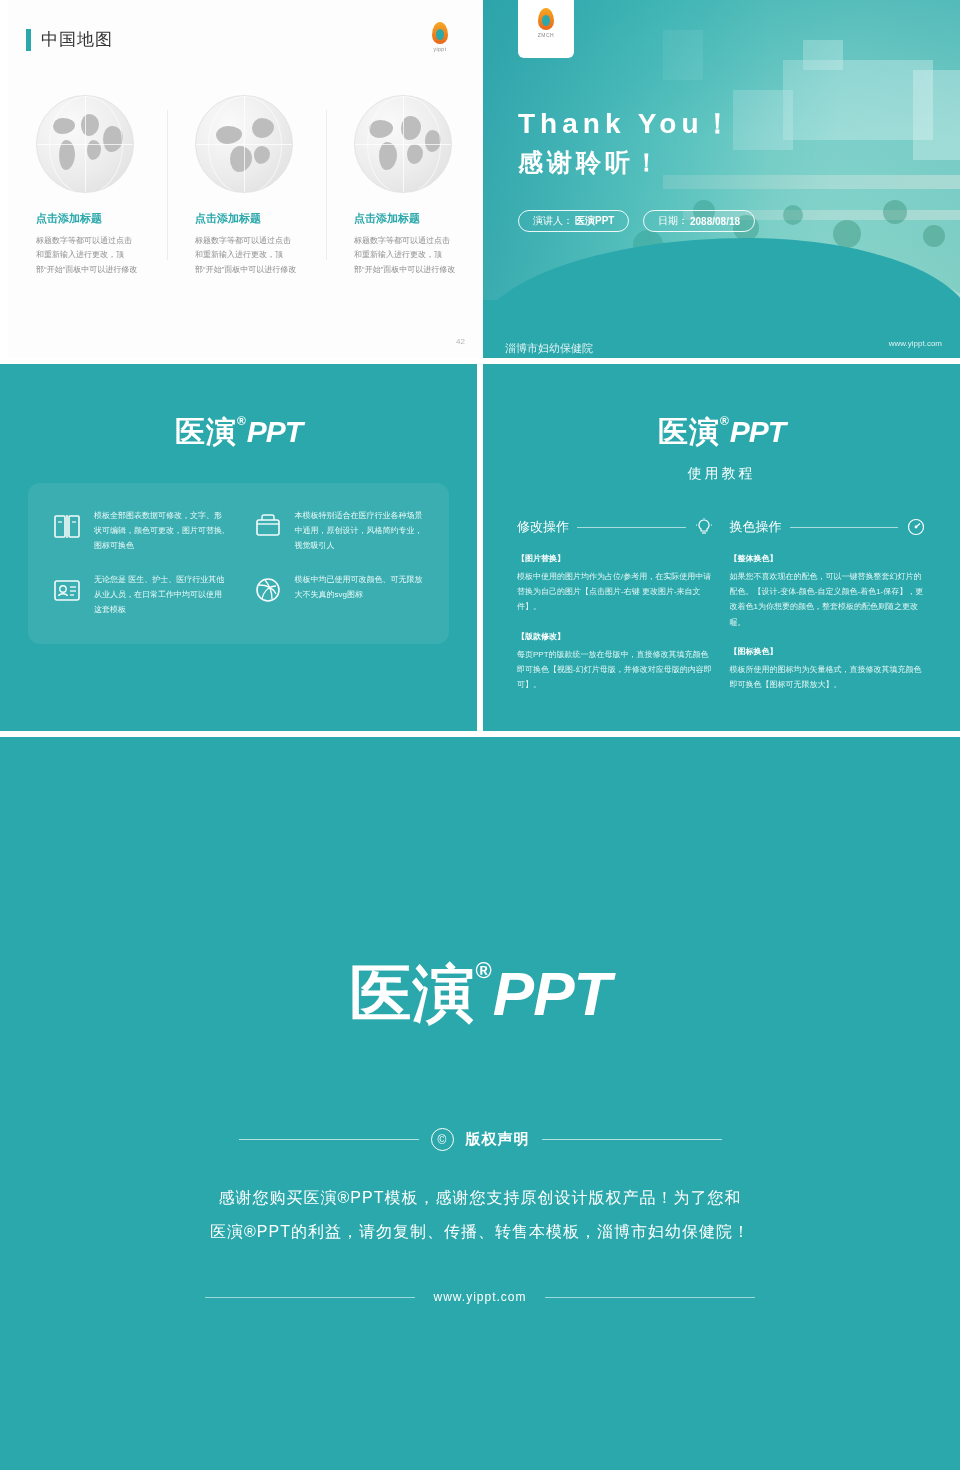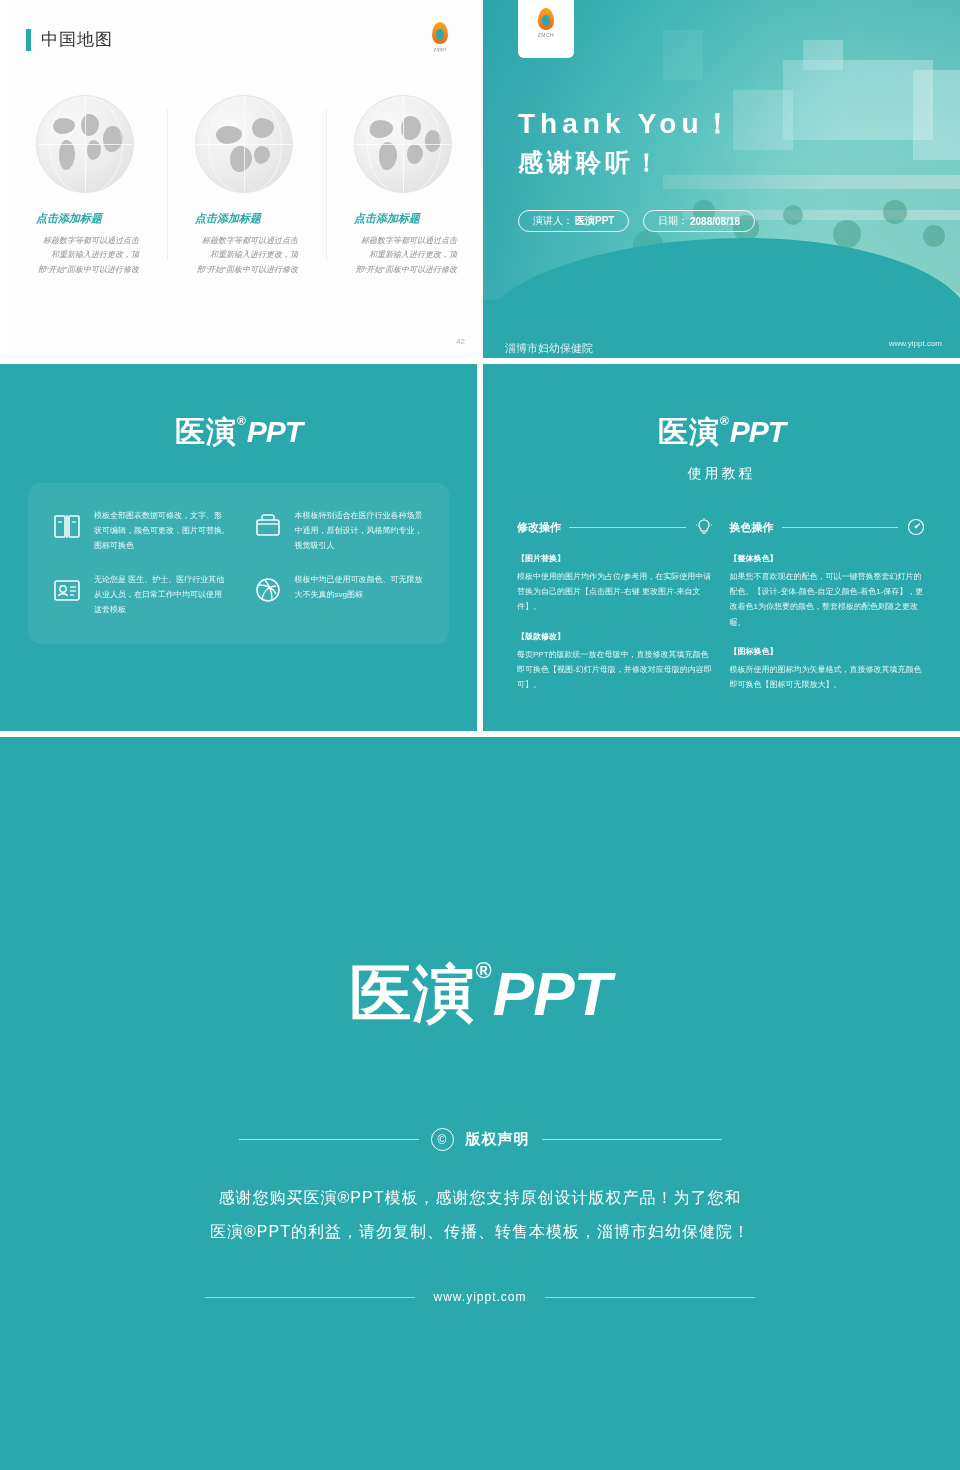--- a/index.html
+++ b/index.html
@@ -82,21 +82,20 @@
     position: absolute;
     left: 0; top: 95px;
     width: 477px;
     display: flex;
   }
   .globe-col {
     width: 159px;
     text-align: left;
     padding: 0 28px;
     box-sizing: border-box;
-    font-style: italic;
   }
   .globe {
     width: 96px; height: 96px;
     border-radius: 50%;
     background:
       radial-gradient(circle at 35% 30%, #fafafa 0%, #ececec 55%, #dcdcdc 100%);
     position: relative;
     margin-bottom: 18px;
     overflow: hidden;
     border: 1px solid #e4e4e4;
@@ -128,21 +127,20 @@
   .sub-title {
     font-size: 11px;
     font-weight: bold;
     color: #2aa8ab;
     margin-bottom: 8px;
   }
   .sub-body {
     font-size: 8px;
     line-height: 1.8;
     color: #8d8d8d;
-    text-align: right;
   }
   .page-num {
     position: absolute;
     right: 20px; bottom: 12px;
     font-size: 8px;
     color: #b5b5b5;
   }
   .col-divider {
     position: absolute;
     top: 110px;
@@ -318,24 +316,23 @@
     display: flex;
     margin: 34px 26px 0 26px;
   }
   .tut-col { width: 50%; padding: 0 8px; box-sizing: border-box; }
   .tut-head {
     display: flex;
     align-items: center;
     margin-bottom: 16px;
   }
   .tut-head .t-label {
-    font-size: 11px;
+    font-size: 13px;
     color: #fff;
     white-space: nowrap;
-    font-weight: bold;
   }
   .tut-head .t-line {
     flex: 1;
     height: 1px;
     background: rgba(255,255,255,.6);
     margin: 0 8px;
   }
   .tut-head .t-icon { width: 20px; height: 20px; }
   .tut-block { margin-bottom: 16px; }
   .tut-block .b-title {

